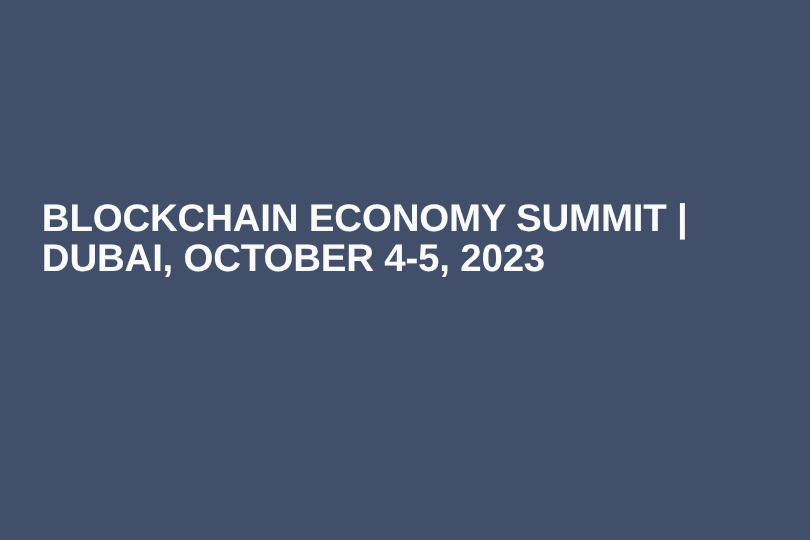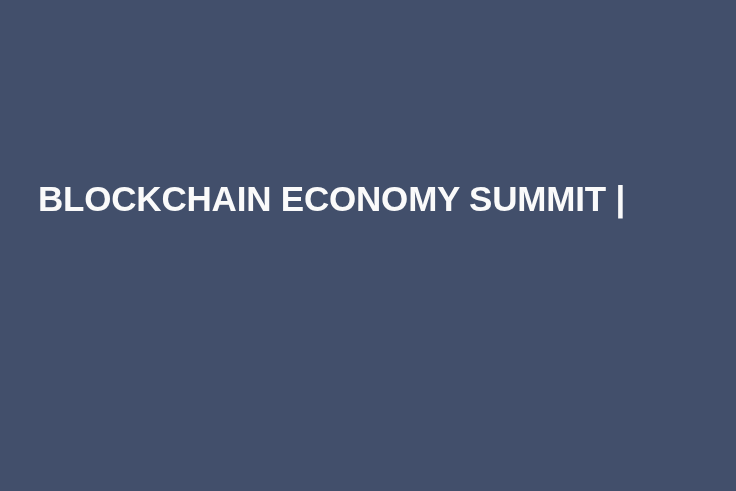--- a/index.html
+++ b/index.html
@@ -46,15 +46,16 @@
     -webkit-font-smoothing: antialiased;
   }
 </style>
 </head>
 <body>
 
 <div id="banner">
 
   <div id="headline-block">
     <span class="headline-line">BLOCKCHAIN ECONOMY SUMMIT |</span>
+    <span class="headline-line">DUBAI, OCTOBER 4-5, 2023</span>
   </div>
 
 </div>
 
 </body></html>

